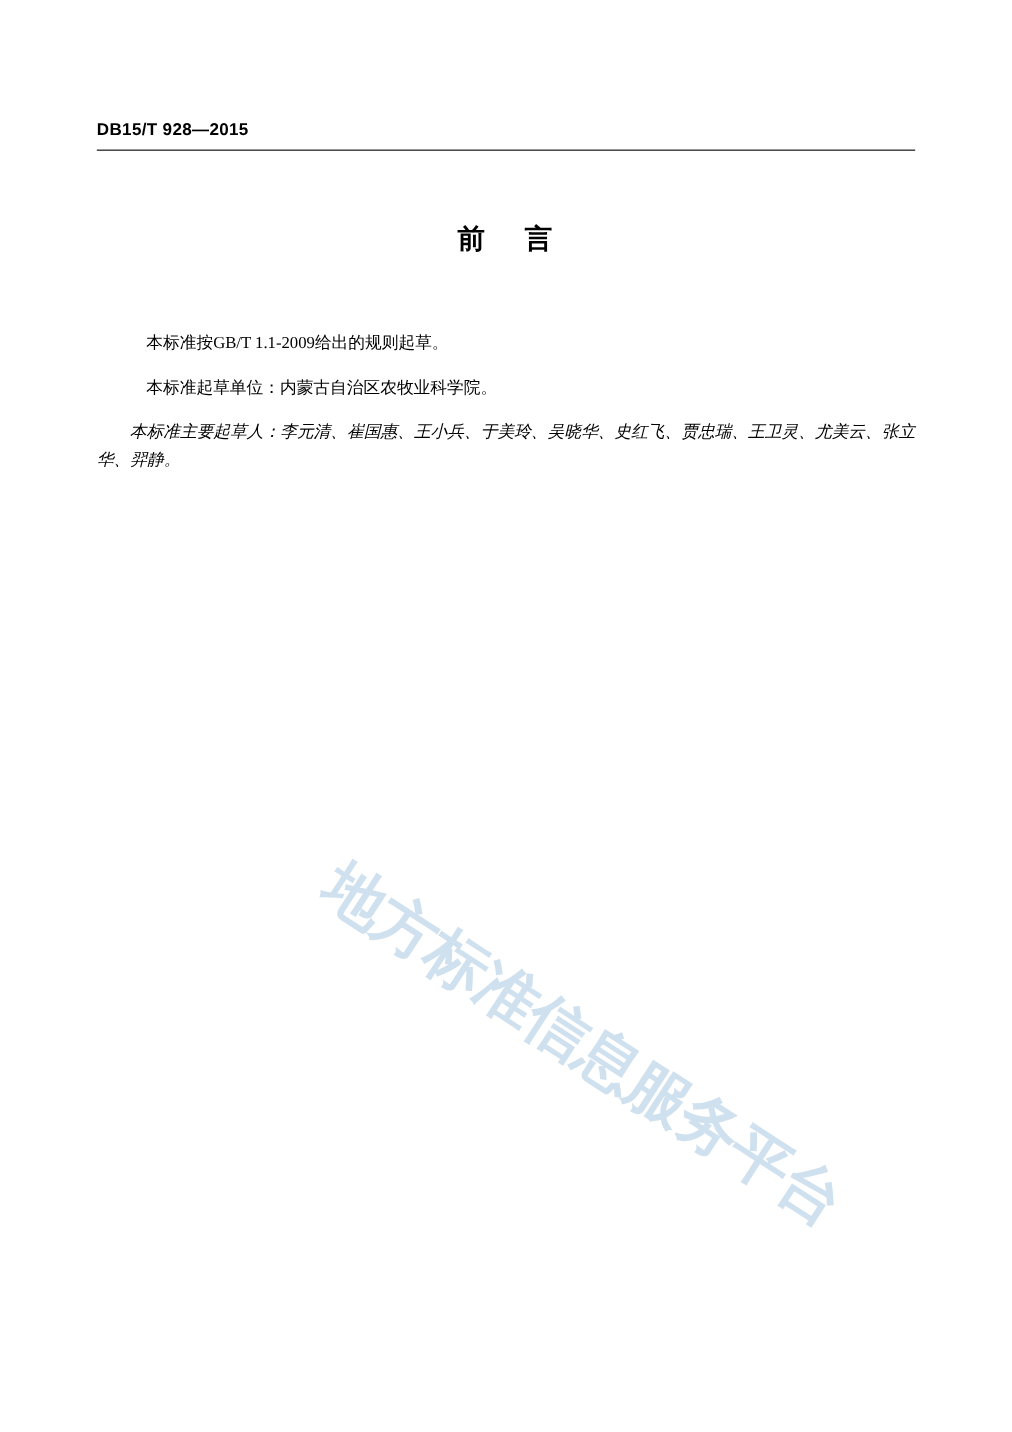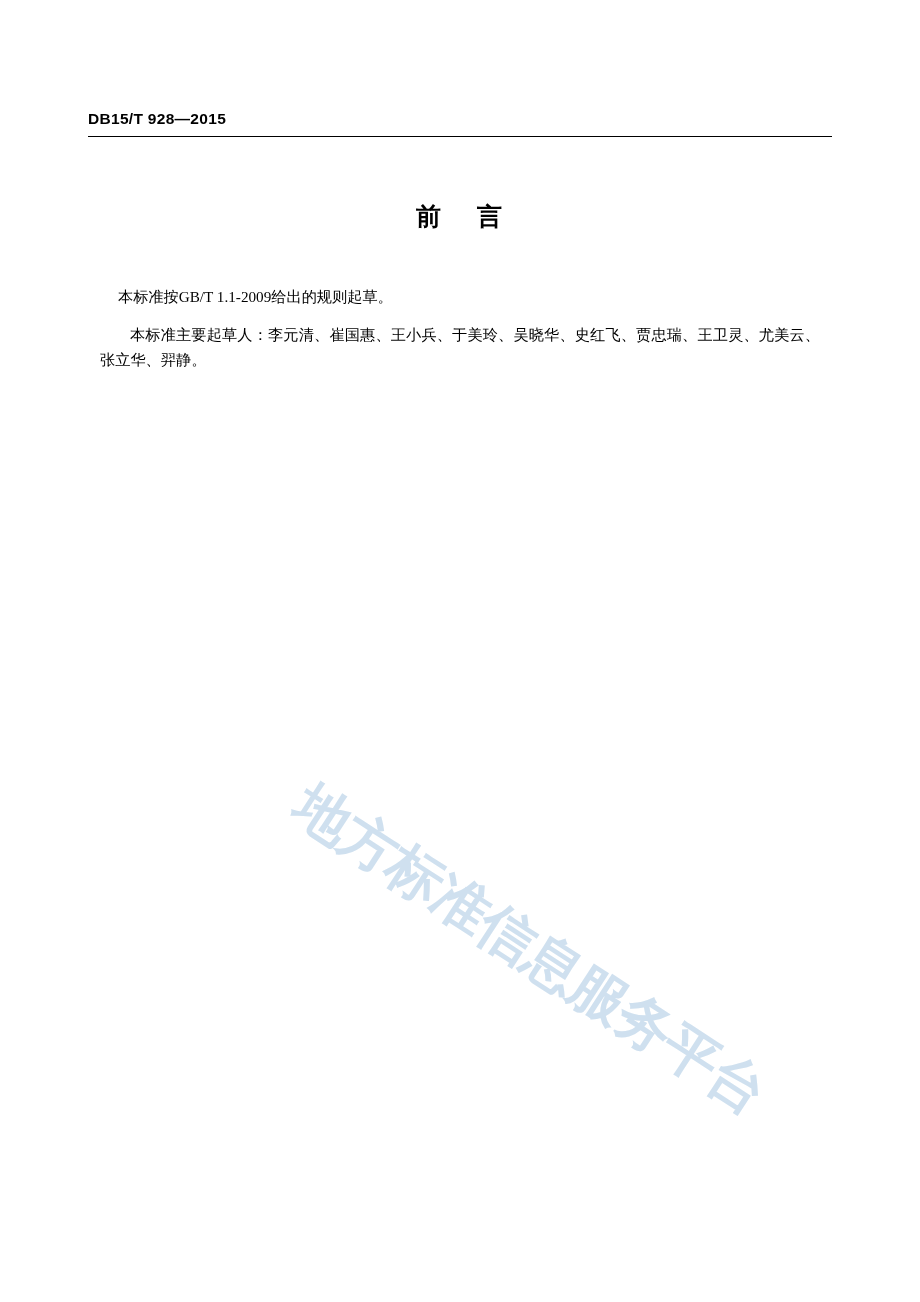--- a/index.html
+++ b/index.html
@@ -63,27 +63,28 @@
     position: absolute;
     left: 88px;
     top: 284px;
     width: 744px;
     font-size: 15.2px;
     line-height: 25.5px;
     color: #000;
   }
   .para {
     text-indent: 30px;
-    margin: 0;
+    margin: 15px;
     white-space: normal;
   }
   .para-wrap {
     text-indent: 30px;
-    margin: 12px;
+    margin: 0;
     text-align: justify;
+    font-style: italic;
   }
 
   
   .watermark {
     position: absolute;
     left: 300px;
     top: 740px;
     width: 520px;
     height: 340px;
     pointer-events: none;
@@ -116,20 +117,21 @@
 
   <div class="header-std">DB15/T 928—2015</div>
   <div class="header-rule"></div>
 
   <div class="doc-title">
     <span>前</span><span class="gap"></span><span>言</span>
   </div>
 
   <div class="body-block">
     <p class="para">本标准按GB/T 1.1-2009给出的规则起草。</p>
+    <p class="para">本标准起草单位：内蒙古自治区农牧业科学院。</p>
     <p class="para-wrap">本标准主要起草人：李元清、崔国惠、王小兵、于美玲、吴晓华、史红飞、贾忠瑞、王卫灵、尤美云、张立华、羿静。</p>
   </div>
 
   <div class="watermark">
     <span style="left:20px;  top:28px;  transform: rotate(33deg);">地</span>
     <span style="left:66px;  top:58px;  transform: rotate(33deg);">方</span>
     <span style="left:112px; top:88px;  transform: rotate(33deg);">标</span>
     <span style="left:158px; top:118px; transform: rotate(33deg);">准</span>
     <span style="left:204px; top:148px; transform: rotate(33deg);">信</span>
     <span style="left:250px; top:178px; transform: rotate(33deg);">息</span>

